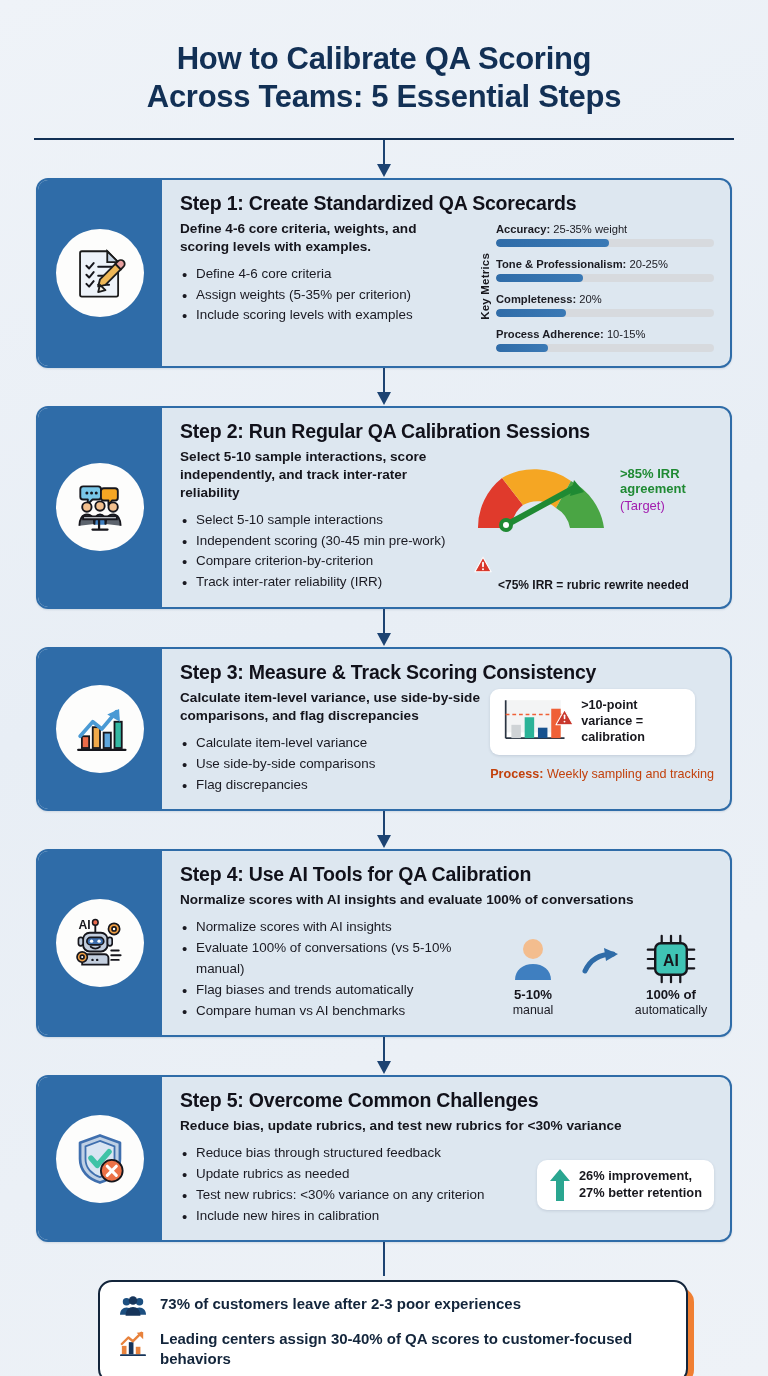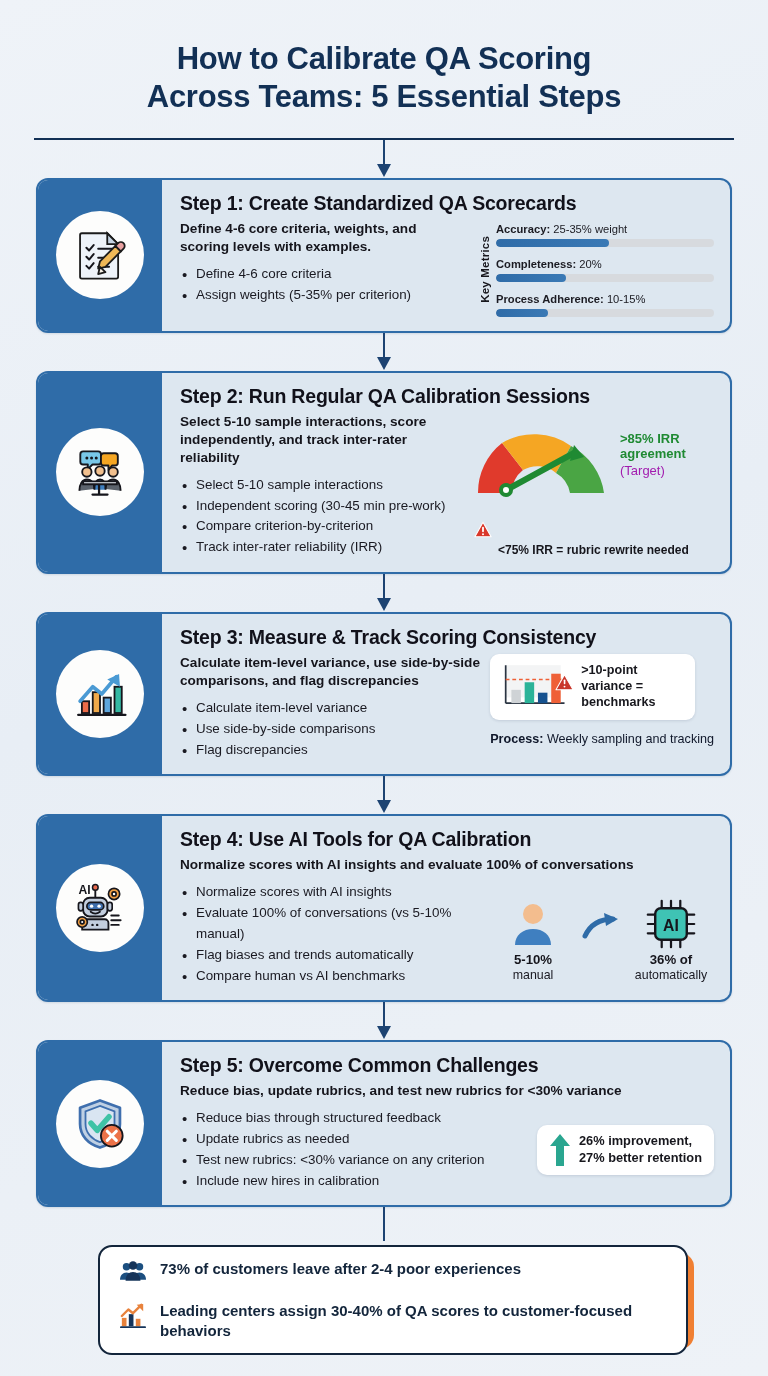--- a/index.html
+++ b/index.html
@@ -115,21 +115,21 @@
   .gauge-note span { font-size: 12px; font-weight: bold; color: #16161c; margin-top: 40px; }
 
   
   .callout-card {
     background: #fff; border-radius: 9px; padding: 7px 10px;
     display: flex; align-items: center; gap: 7px; width: 205px;
     box-shadow: 0 1px 3px rgba(25,45,75,.14);
   }
   .callout-text { font-size: 12.6px; font-weight: bold; color: #17171d; line-height: 1.25; }
   .process-line {
-    margin-top: 12px; text-align: right; font-size: 12.6px; color: #0f172a;
+    margin-top: 12px; text-align: right; font-size: 12.6px; color: #c2410c;
   }
   .process-line b { font-weight: bold; }
 
   
   .ai-flow { display: flex; align-items: flex-start; gap: 6px; padding-top: 14px; }
   .ai-node { text-align: center; width: 86px; }
   .ai-node .glyph { height: 56px; display: flex; align-items: center; justify-content: center; }
   .ai-node .n1 { font-size: 13.2px; font-weight: bold; color: #15151c; line-height: 1.2; }
   .ai-node .n2 { font-size: 12.4px; color: #1a1a22; line-height: 1.25; }
   .ai-arrow { padding-top: 12px; }
@@ -147,21 +147,21 @@
   .footer-shadow {
     position: absolute; left: 104px; top: 8px;
     width: 590px; height: 96px; border-radius: 14px; background: #f07f32;
   }
   .footer-box {
     position: relative; margin: 0 auto; width: 590px; margin-left: 62px;
     background: #ffffff; border: 2.5px solid #13253b; border-radius: 14px;
     padding: 12px 18px 13px;
   }
   .footer-row { display: flex; align-items: flex-start; gap: 12px; }
-  .footer-row + .footer-row { margin-top: 20px; }
+  .footer-row + .footer-row { margin-top: 13px; }
   .footer-ico { width: 30px; flex: 0 0 30px; display: flex; justify-content: center; padding-top: 2px; }
   .footer-txt { font-size: 15px; font-weight: bold; color: #13253b; line-height: 1.28; }
 </style>
 </head>
 <body>
 
 <div class="title-wrap">
   <div class="title">
     <div>How to Calibrate QA Scoring</div>
     <div>Across Teams: 5 Essential Steps</div>
@@ -193,30 +193,37 @@
       </div>
     </div>
     <div class="step-body">
       <div class="step-title">Step 1: Create Standardized QA Scorecards</div>
       <div class="body-cols">
         <div class="body-main">
           <div class="step-sub">Define 4-6 core criteria, weights, and scoring levels with examples.</div>
           <ul class="step-list">
             <li>Define 4-6 core criteria</li>
             <li>Assign weights (5-35% per criterion)</li>
+            <li>Include scoring levels with examples</li>
           </ul>
         </div>
         <div class="body-side">
           <div class="metrics-wrap">
             <div class="metrics-axis-label">Key Metrics</div>
             <div class="metrics-list">
               <div class="metric">
                 <div class="metric-label"><b>Accuracy:</b> <span>25-35% weight</span></div>
                 <div class="metric-track">
                     <div class="metric-fill" style="width:52%"></div>
+                  </div>
+              </div>
+              <div class="metric">
+                <div class="metric-label"><b>Tone &amp; Professionalism:</b> <span>20-25%</span></div>
+                <div class="metric-track">
+                    <div class="metric-fill" style="width:40%"></div>
                   </div>
               </div>
               <div class="metric">
                 <div class="metric-label"><b>Completeness:</b> <span>20%</span></div>
                 <div class="metric-track">
                     <div class="metric-fill" style="width:32%"></div>
                   </div>
               </div>
               <div class="metric">
                 <div class="metric-label"><b>Process Adherence:</b> <span>10-15%</span></div>
@@ -342,21 +349,21 @@
               <rect x="40" y="33" width="10" height="11" fill="#17528f"></rect>
               <rect x="54" y="13" width="10" height="31" fill="#ef6037"></rect>
               <line x1="6" y1="19" x2="68" y2="19" stroke="#ef6037" stroke-width="1.6" stroke-dasharray="4,3"></line>
               <path d="M68 14 77 30H59z" fill="#c9372c" stroke="#ffffff" stroke-width="1.1" stroke-linejoin="round"></path>
               <rect x="67.2" y="19" width="1.7" height="5" rx="0.8" fill="#ffffff"></rect>
               <circle cx="68" cy="26.6" r="1" fill="#ffffff"></circle>
             </svg>
             <div class="callout-text">
               <div>&gt;10-point</div>
               <div>variance =</div>
-              <div>benchmarks</div>
+              <div>calibration</div>
             </div>
           </div>
           <div class="process-line">
             <b>Process:</b>
             <span>Weekly sampling and tracking</span>
           </div>
         </div>
       </div>
     </div>
   </div>
@@ -437,21 +444,21 @@
                       <line x1="3" y1="28" x2="11" y2="28"></line>
                       <line x1="3" y1="38" x2="11" y2="38"></line>
                     <line x1="45" y1="18" x2="53" y2="18"></line>
                       <line x1="45" y1="28" x2="53" y2="28"></line>
                       <line x1="45" y1="38" x2="53" y2="38"></line>
                   </g>
                   <rect x="11" y="11" width="34" height="34" rx="6" fill="#3fc3b4" stroke="#16161c" stroke-width="2.6"></rect>
                   <text x="28" y="35" text-anchor="middle" font-family="Liberation Sans, sans-serif" font-size="17" font-weight="bold" fill="#16161c">AI</text>
                 </svg>
               </div>
-              <div class="n1">36% of</div>
+              <div class="n1">100% of</div>
               <div class="n2">automatically</div>
             </div>
           </div>
         </div>
       </div>
     </div>
   </div>
 
   <div class="connector">
     <div class="stem"></div>
@@ -510,21 +517,21 @@
       <div class="footer-ico">
         <svg width="26" height="20" viewBox="0 0 28 21">
           <circle cx="7" cy="6" r="4" fill="#1c4f80"></circle>
           <circle cx="21" cy="6" r="4" fill="#1c4f80"></circle>
           <circle cx="14" cy="4.5" r="4.6" fill="#16345a"></circle>
           <path d="M0 20c0-5 3-8 7-8s7 3 7 8z" fill="#1c4f80"></path>
           <path d="M14 20c0-5 3-8 7-8s7 3 7 8z" fill="#1c4f80"></path>
           <path d="M6 21c0-6 3.5-9.5 8-9.5s8 3.5 8 9.5z" fill="#16345a"></path>
         </svg>
       </div>
-      <div class="footer-txt">73% of customers leave after 2-4 poor experiences</div>
+      <div class="footer-txt">73% of customers leave after 2-3 poor experiences</div>
     </div>
     <div class="footer-row">
       <div class="footer-ico">
         <svg width="26" height="26" viewBox="0 0 28 28">
           <rect x="2" y="16" width="5" height="9" fill="#e8823c"></rect>
           <rect x="9.5" y="12" width="5" height="13" fill="#16345a"></rect>
           <rect x="17" y="17" width="5" height="8" fill="#e8823c"></rect>
           <path d="M1 26h26" stroke="#16345a" stroke-width="2" stroke-linecap="round"></path>
           <path d="M2 14 9 7l5 4 9-9" fill="none" stroke="#e8823c" stroke-width="2.6" stroke-linecap="round" stroke-linejoin="round"></path>
           <polygon points="25,1 25,9 18,2" fill="#e8823c"></polygon>

